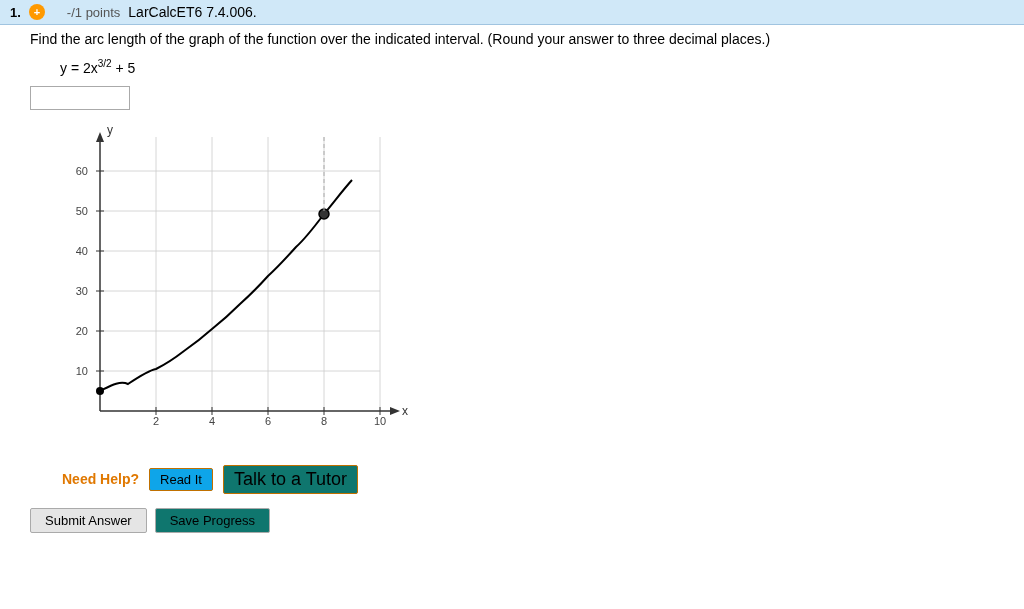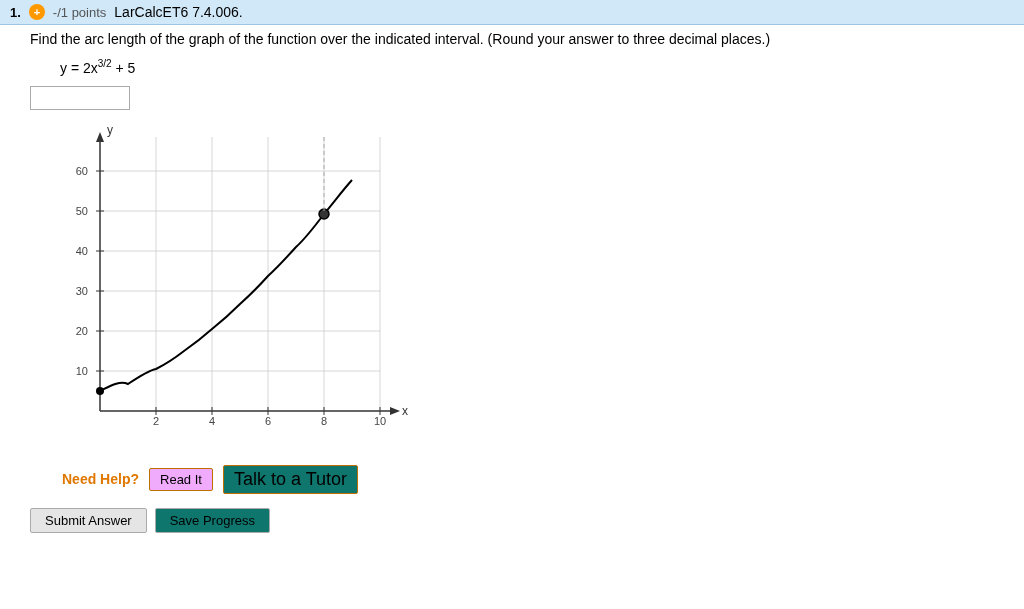--- a/index.html
+++ b/index.html
@@ -20,21 +20,21 @@
     }
     .points-icon {
       width: 16px; height: 16px;
       background: #f90;
       border-radius: 50%;
       display: flex; align-items: center; justify-content: center;
       color: #fff;
       font-weight: bold;
       font-size: 11px;
     }
-    .points-text { color: #555; font-size: 13px; }
+    .points-text { color: #555; font-size: 13px; margin-left: 14px; }
     .course-code { color: #000000; font-size: 14px; }
 
     .content {
       padding: 4px 30px 20px 30px;
     }
 
     .problem-statement {
       font-size: 14px;
       margin-bottom: 8px;
       line-height: 1.5;
@@ -72,21 +72,21 @@
       margin-bottom: 14px;
       margin-top: 4px;
       margin-left: 32px;
     }
     .need-help-label {
       color: #e07800;
       font-weight: bold;
       font-size: 14px;
     }
     .btn-read-it {
-      background: #f0abfc;
+      background: #0ea5e9;
       border: 1px solid #c07000;
       color: #000;
       font-size: 13px;
       padding: 3px 10px;
       cursor: pointer;
       border-radius: 2px;
     }
     .btn-talk-tutor {
       background: #0f766e;
       border: 1px solid #c07000;

